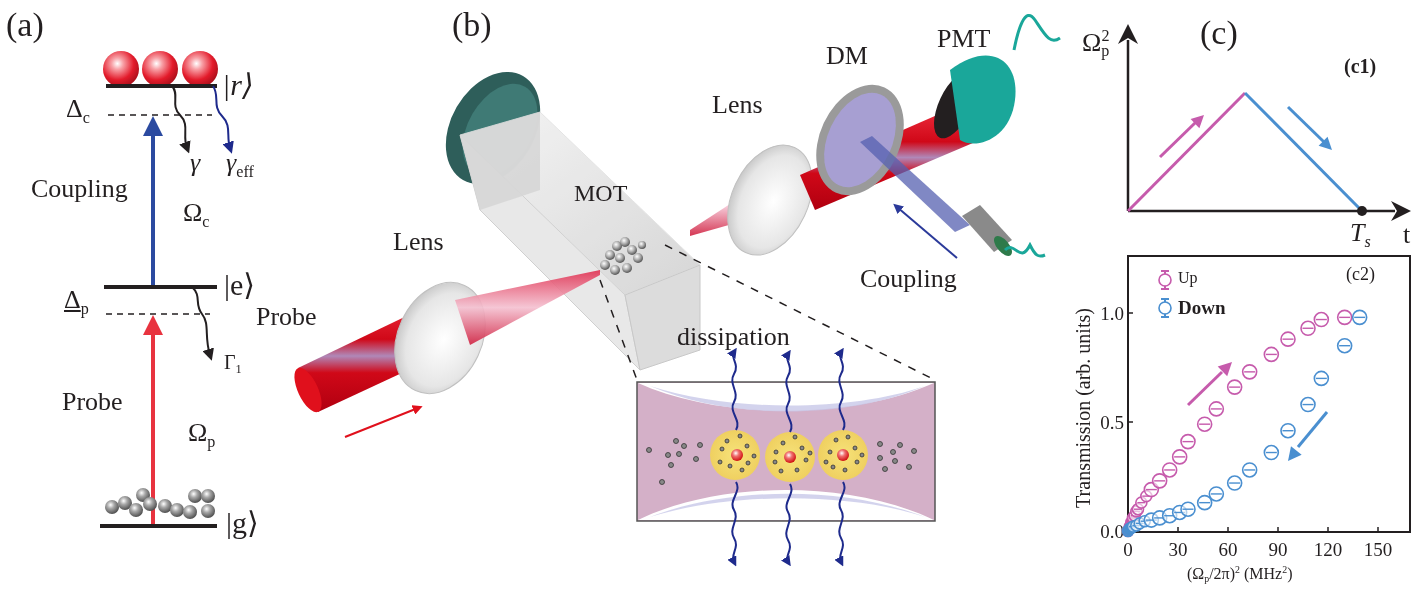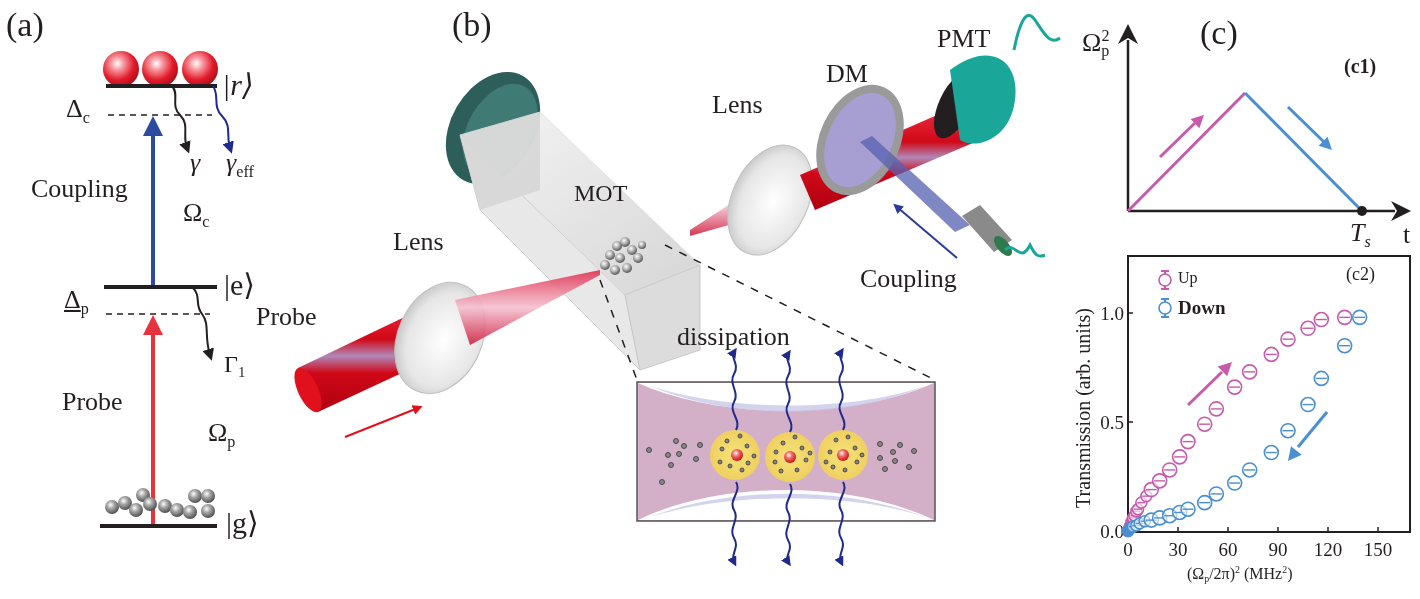--- a/index.html
+++ b/index.html
@@ -87,30 +87,30 @@
     <span>Δ</span><span class="sub">c</span>
   </span>
   <span class="lbl" style="left:64px;top:287px;font-size:26px;text-decoration:underline;">
     <span>Δ</span><span class="sub">p</span>
   </span>
 
   <span class="lbl" style="left:190px;top:150px;font-size:26px;font-style:italic;">γ</span>
   <span class="lbl" style="left:226px;top:150px;font-size:26px;font-style:italic;">
     <span>γ</span><span class="sub" style="font-style:normal">eff</span>
   </span>
-  <span class="lbl" style="left:224px;top:352px;font-size:24px;">
+  <span class="lbl" style="left:224px;top:352px;font-size:20px;">
     <span>Γ</span><span class="sub">1</span>
   </span>
 
   <span class="lbl" style="left:31px;top:176px;font-size:26px;">Coupling</span>
   <span class="lbl" style="left:183px;top:200px;font-size:26px;">
     <span>Ω</span><span class="sub">c</span>
   </span>
   <span class="lbl" style="left:62px;top:389px;font-size:26px;">Probe</span>
-  <span class="lbl" style="left:188px;top:420px;font-size:26px;margin-left:20px;">
+  <span class="lbl" style="left:188px;top:420px;font-size:26px;">
     <span>Ω</span><span class="sub">p</span>
   </span>
 </div>
 
 <div>
   <svg width="1100" height="599">
     <defs>
       <linearGradient id="redBeam" x1="0" y1="0" x2="0" y2="1">
         <stop offset="0" stop-color="#f03040"></stop>
         <stop offset="0.35" stop-color="#d00818"></stop>
@@ -289,21 +289,21 @@
       <path d="M736,482 C742,492 728,500 734,510 C740,520 728,528 734,538 C740,548 730,554 734,562" fill="none" stroke="#1e2a8c" stroke-width="2" marker-end="url(#arrNavy3)"></path>
       <path d="M790,484 C796,494 782,502 788,512 C794,522 782,530 788,540 C794,550 784,556 788,562" fill="none" stroke="#1e2a8c" stroke-width="2" marker-end="url(#arrNavy3)"></path>
       <path d="M843,482 C849,492 835,500 841,510 C847,520 835,528 841,538 C847,548 837,554 841,562" fill="none" stroke="#1e2a8c" stroke-width="2" marker-end="url(#arrNavy3)"></path>
     </g>
   </svg>
 
   <span class="lbl" style="left:452px;top:8px;font-size:34px;">(b)</span>
   <span class="lbl" style="left:393px;top:229px;font-size:26px;">Lens</span>
   <span class="lbl" style="left:712px;top:92px;font-size:26px;">Lens</span>
   <span class="lbl" style="left:574px;top:181px;font-size:24px;">MOT</span>
-  <span class="lbl" style="left:826px;top:61px;font-size:26px;">DM</span>
+  <span class="lbl" style="left:826px;top:43px;font-size:26px;">DM</span>
   <span class="lbl" style="left:937px;top:26px;font-size:26px;">PMT</span>
   <span class="lbl" style="left:256px;top:304px;font-size:26px;">Probe</span>
   <span class="lbl" style="left:860px;top:266px;font-size:26px;">Coupling</span>
   <span class="lbl" style="left:677px;top:324px;font-size:26px;">dissipation</span>
 </div>
 
 <div>
   <span class="lbl" style="left:1200px;top:16px;font-size:34px;">(c)</span>
 
   <svg id="c1svg" width="1420" height="599">

